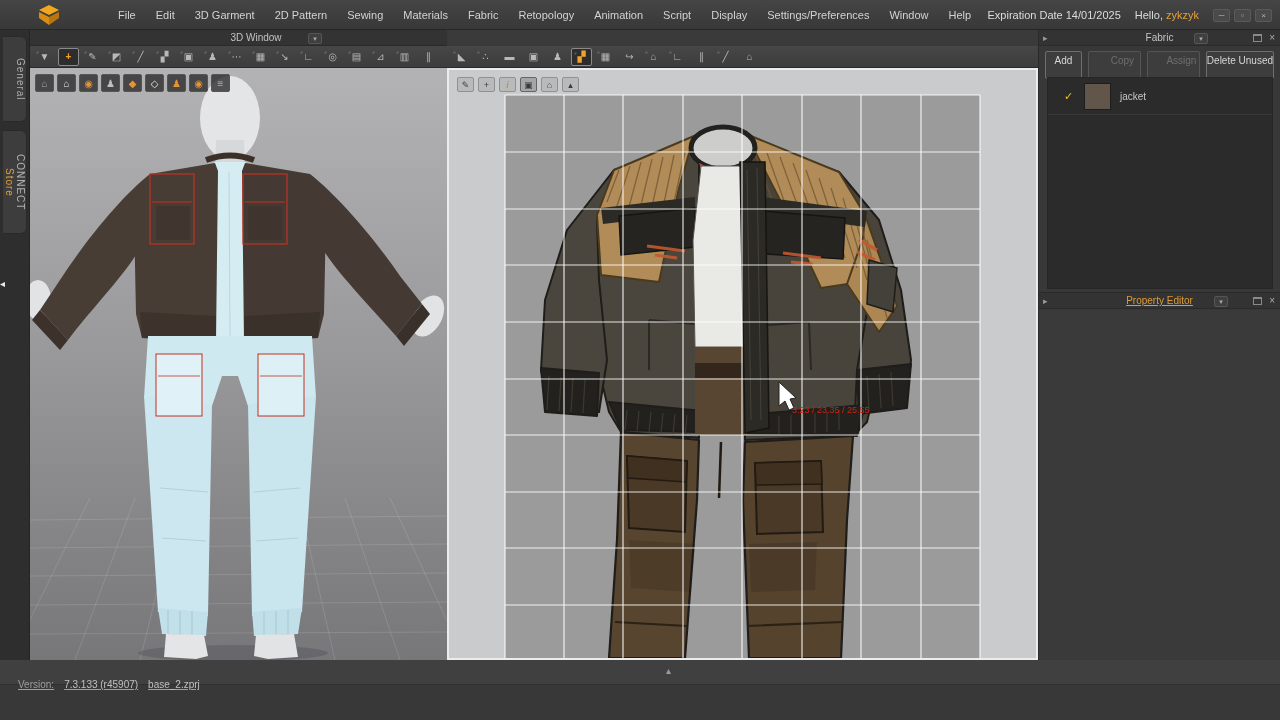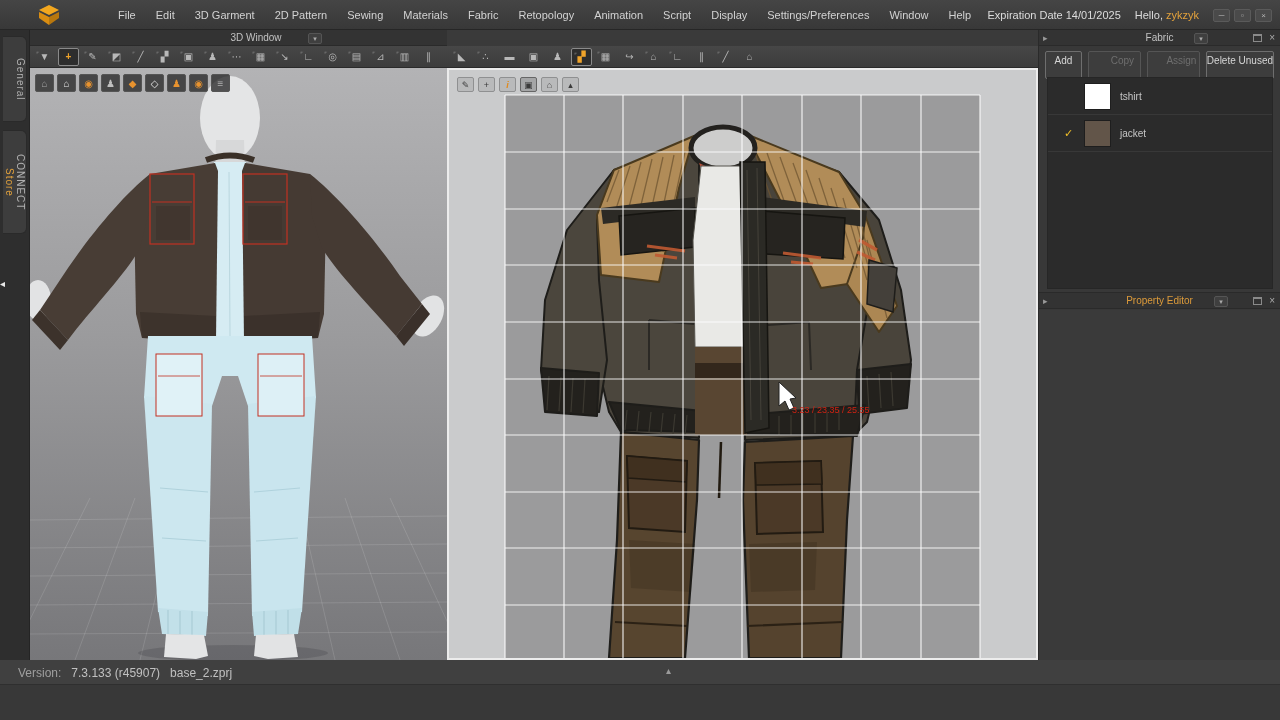--- a/index.html
+++ b/index.html
@@ -77,27 +77,27 @@
   .fbtn { flex:1; border:1px solid #6e6e6e; border-radius:2px; background:#3d3d3d; color:#d6d6d6;
     font-size:10px; text-align:center; line-height:18px; white-space:nowrap; }
   .fbtn.disabled { color:#6e6e6e; border-color:#555;padding-left:16px; }
   .fbtn.wide { flex:1.25; }
   .fabric-list { position:absolute; left:8px; top:47px; right:7px; height:212px; background:#2b2b2b; border:1px solid #262626; }
   .fabric-row { position:relative; height:37px; border-bottom:1px solid #383838; }
   .swatch { position:absolute; left:36px; top:5px; width:27px; height:27px; border:1px solid #1e1e1e; }
   .fabric-name { position:absolute; left:72px; top:0; line-height:37px; font-size:10px; color:#c6c6c6; }
   .fabric-check { position:absolute; left:16px; top:0; line-height:37px; color:#f2c028; font-size:11px; }
   .prop-header { position:absolute; left:0; right:0; top:262px; height:17px; background:#333; border-top:1px solid #2a2a2a; border-bottom:1px solid #2a2a2a; }
-  .prop-title { color:#dd9b3a; }
+  .prop-title { color:#dd9b3a;text-decoration:underline; }
   .prop-body { position:absolute; left:0; right:0; top:280px; bottom:0; background:#3a3a3a; }
 
   
   .statusbar { position:absolute; left:0; top:660px; width:1280px; height:60px; background:#383838; }
   .status-strip { position:absolute; left:0; top:0; width:1280px; height:25px; background:#404040; border-bottom:1px solid #2f2f2f; }
-  .version { position:absolute; left:18px; top:6px; font-size:12px; color:#9f9f9f; }
+  .version { position:absolute; left:18px; top:19px; font-size:10px; color:#9f9f9f;text-decoration:underline; }
   .version b { font-weight:normal; color:#c0c0c0; margin-left:10px; }
   .expand-arrow { position:absolute; left:666px; top:5px; color:#9a9a9a; font-size:10px; }
 </style>
 </head>
 <body>
 
 <div class="app">
 
   <div class="menubar">
     <div class="logo">
@@ -398,24 +398,20 @@
       <div class="hdr-close" style="right:5px">×</div>
     </div>
     <div class="fabric-btns">
       <div class="fbtn">Add</div>
       <div class="fbtn disabled">Copy</div>
       <div class="fbtn disabled">Assign</div>
       <div class="fbtn wide">Delete Unused</div>
     </div>
     <div class="fabric-list">
       <div class="fabric-row">
-        <div class="swatch" style="background:#ffffff"></div>
-        <div class="fabric-name">tshirt</div>
-      </div>
-      <div class="fabric-row">
         <div class="fabric-check">✓</div>
         <div class="swatch" style="background:#625549"></div>
         <div class="fabric-name">jacket</div>
       </div>
     </div>
     <div class="win-header prop-header">
       <div class="hdr-pin">▸</div>
       <div class="win-title prop-title">Property Editor</div>
       <div class="hdr-drop" style="left:175px">▾</div>
       <div class="hdr-float" style="right:18px"></div>

